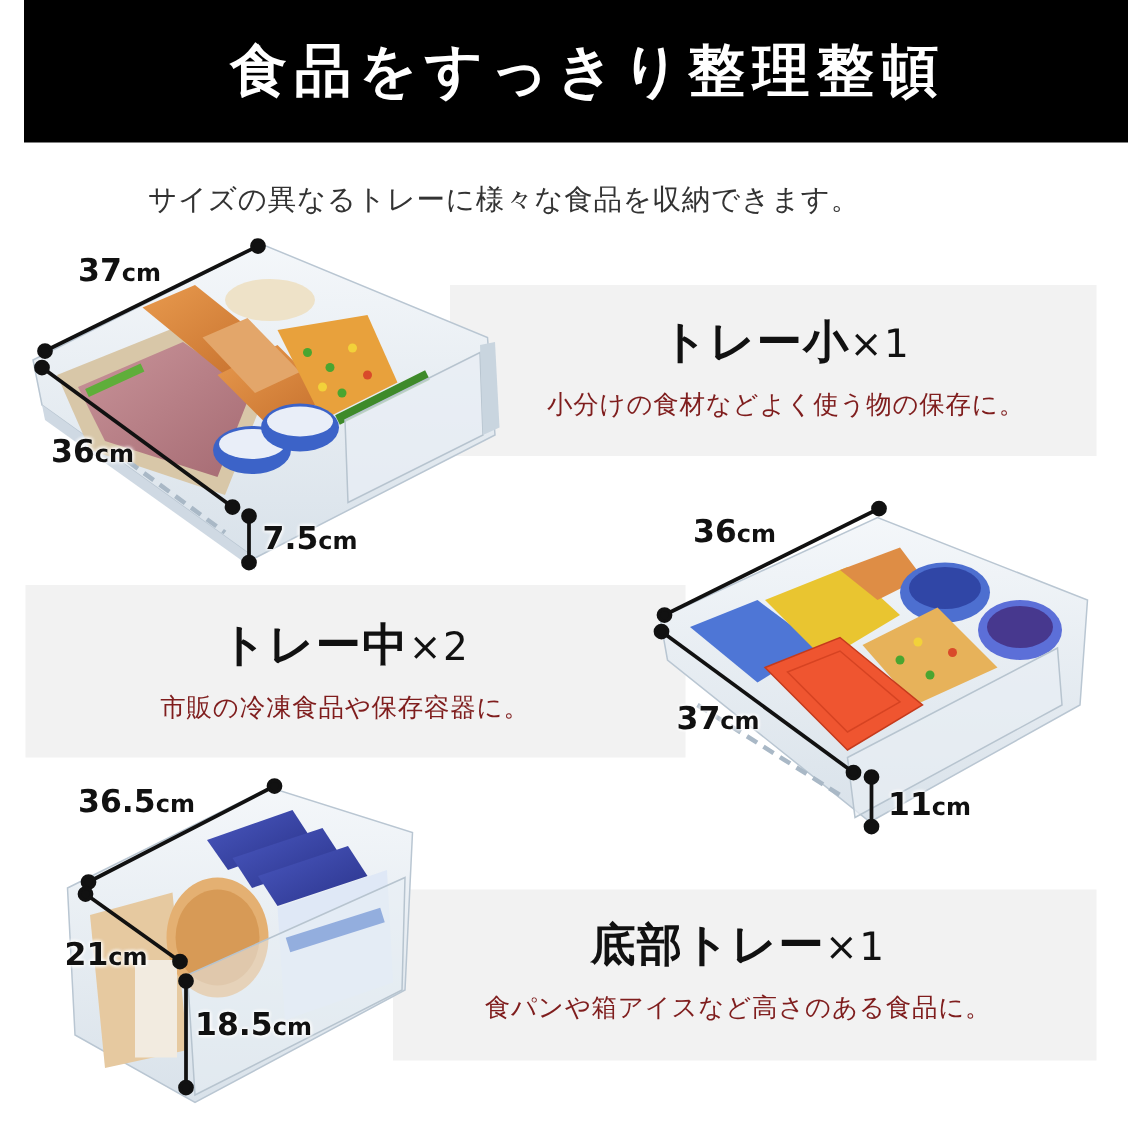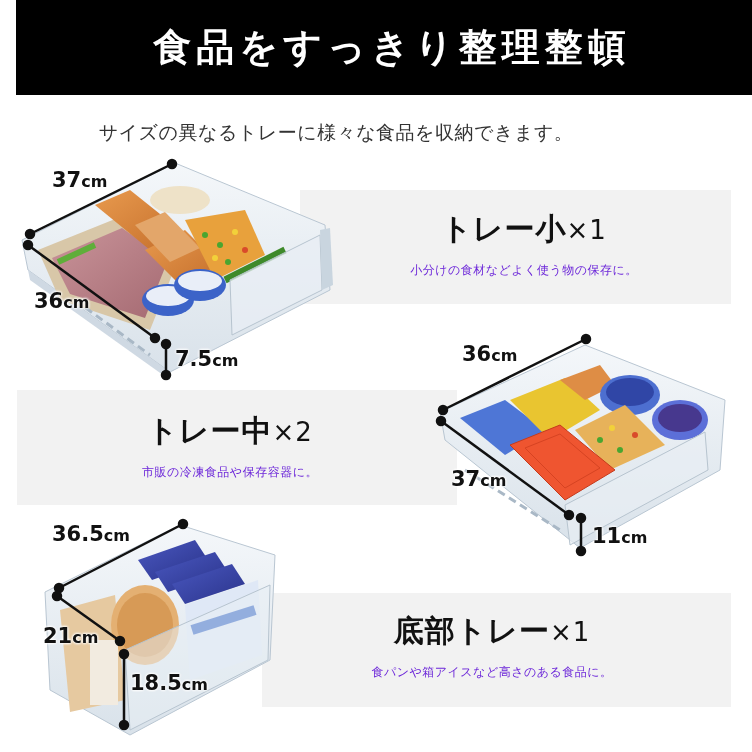--- a/index.html
+++ b/index.html
@@ -12,21 +12,21 @@
   .subtitle { position: absolute; left: 0; top: 120px; width: 672px; text-align: center; font-size: 19px; color: #333; letter-spacing: 0.5px; }
 
   .panel { position: absolute; background: #f2f2f2; }
   .panel-1 { left: 300px; top: 190px; width: 431px; height: 114px; }
   .panel-2 { left: 17px; top: 390px; width: 440px; height: 115px; }
   .panel-3 { left: 262px; top: 593px; width: 469px; height: 114px; }
 
   .panel-text { position: absolute; text-align: center; }
   .pt-title { font-size: 30px; font-weight: bold; color: #111; line-height: 52px; letter-spacing: 1px; }
   .pt-title .mult { font-weight: normal; font-size: 26px; }
-  .pt-desc { font-size: 12px; color: #6d28d9; line-height: 28px; letter-spacing: 0.5px; white-space: nowrap; font-family: Liberation Serif, serif; }
+  .pt-desc { font-size: 17px; color: #7f1d1d; line-height: 28px; letter-spacing: 0.5px; white-space: nowrap; font-family: Liberation Serif, serif; }
 
   .pt-1 { left: 334px; top: 203px; width: 380px; }
   .pt-2 { left: 40px; top: 405px; width: 380px; }
   .pt-3 { left: 262px; top: 605px; width: 460px; }
   .dim-label { position: absolute; font-size: 21px; font-weight: bold; color: #111; white-space: nowrap; text-shadow: 0 0 3px #fff, 0 0 3px #fff, 0 0 3px #fff; }
   .dim-label .unit { font-size: 16px; margin-top: 20px; }
   svg.overlay { position: absolute; left: 0; top: 0; width: 752px; height: 752px; pointer-events: none; }
 </style>
 </head>
 <body>

